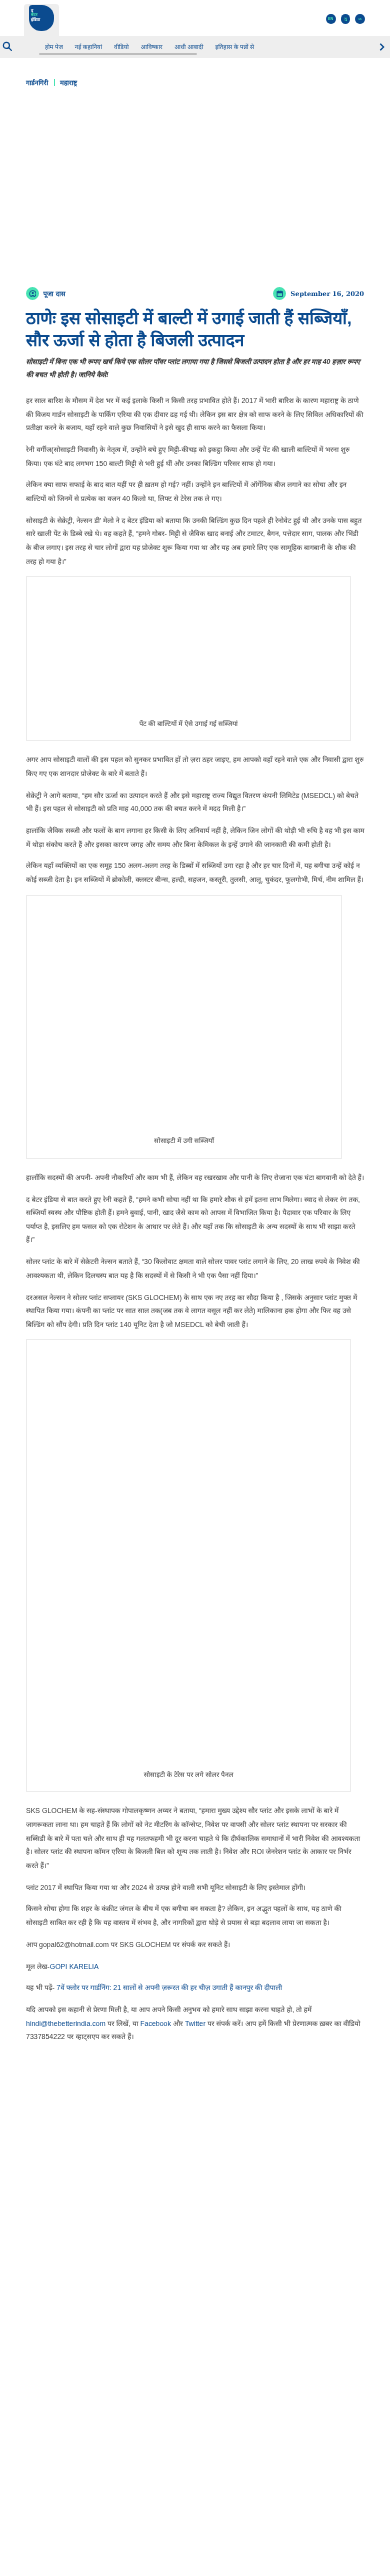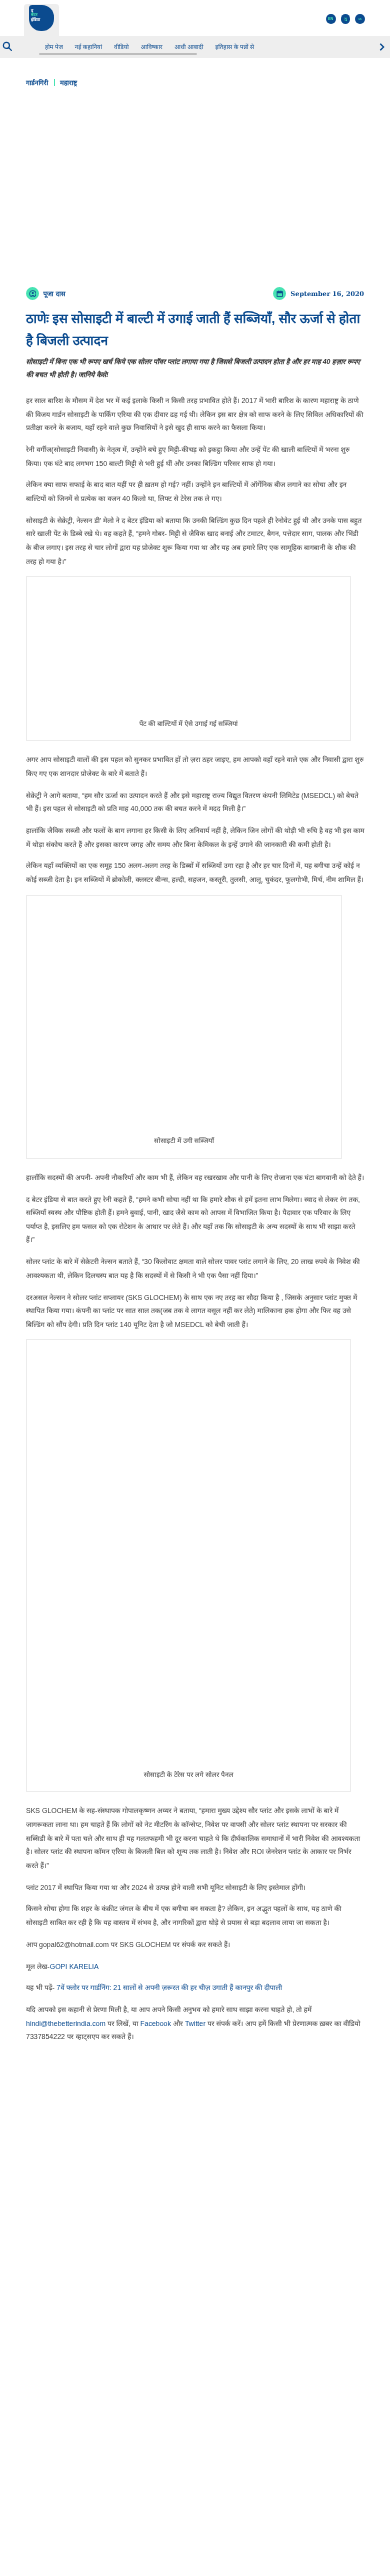--- a/index.html
+++ b/index.html
@@ -26,21 +26,21 @@
   .breadcrumb { position: absolute; left: 26px; top: 78px; display: flex; align-items: center; font-size: 6.5px; color: #0b4b8f; font-weight: bold; }
   .bc-sep { width: 1.1px; height: 7.6px; background: #47e3b3; margin: 0 5.4px; }
 
   
   .meta { position: absolute; left: 26px; top: 287px; width: 339px; height: 12px; }
   .meta-author { position: absolute; left: 0; top: 0; display: flex; align-items: center; gap: 4.3px; }
   .meta-date { position: absolute; right: 1px; top: 0; display: flex; align-items: center; gap: 4.3px; }
   .meta-icon { width: 13px; height: 13px; border-radius: 50%; background: #47e3b3; display: flex; align-items: center; justify-content: center; }
   .meta-text { font-size: 6.5px; font-weight: bold; color: #0b4b8f; font-family: "DejaVu Serif", serif; }
 
-  .title { position: absolute; left: 26px; top: 308px; width: 337px; font-size: 13px; line-height: 22px; font-weight: bold; color: #0b4b8f; }
+  .title { position: absolute; left: 26px; top: 308px; width: 337px; font-size: 17px; line-height: 22px; font-weight: bold; color: #0b4b8f; }
   .excerpt { position: absolute; left: 26px; top: 356px; width: 337px; font-size: 6.8px; line-height: 12.5px; font-style: italic; font-weight: bold; color: #333; }
 
   
   .article { position: absolute; left: 26px; top: 394px; width: 339px; font-size: 7px; line-height: 13.6px; color: #3c3c3c; }
   .article p { margin-bottom: 8.2px; }
   .article h3 { font-size: 7.6px; font-weight: bold; color: #2f2f2f; margin: 2.2px 0 7.6px; line-height: 14px; }
   .article a { color: #0b4b8f; text-decoration: none; }
   .figure { border: 0.5px solid #ececec; background: #fff; position: relative; margin: 4.3px 0 12px; }
   .figure .caption { position: absolute; bottom: 9.8px; left: 0; right: 0; text-align: center; font-size: 6.8px; color: #3c3c3c; }
   .fig1 { width: 325px; height: 165px; }

